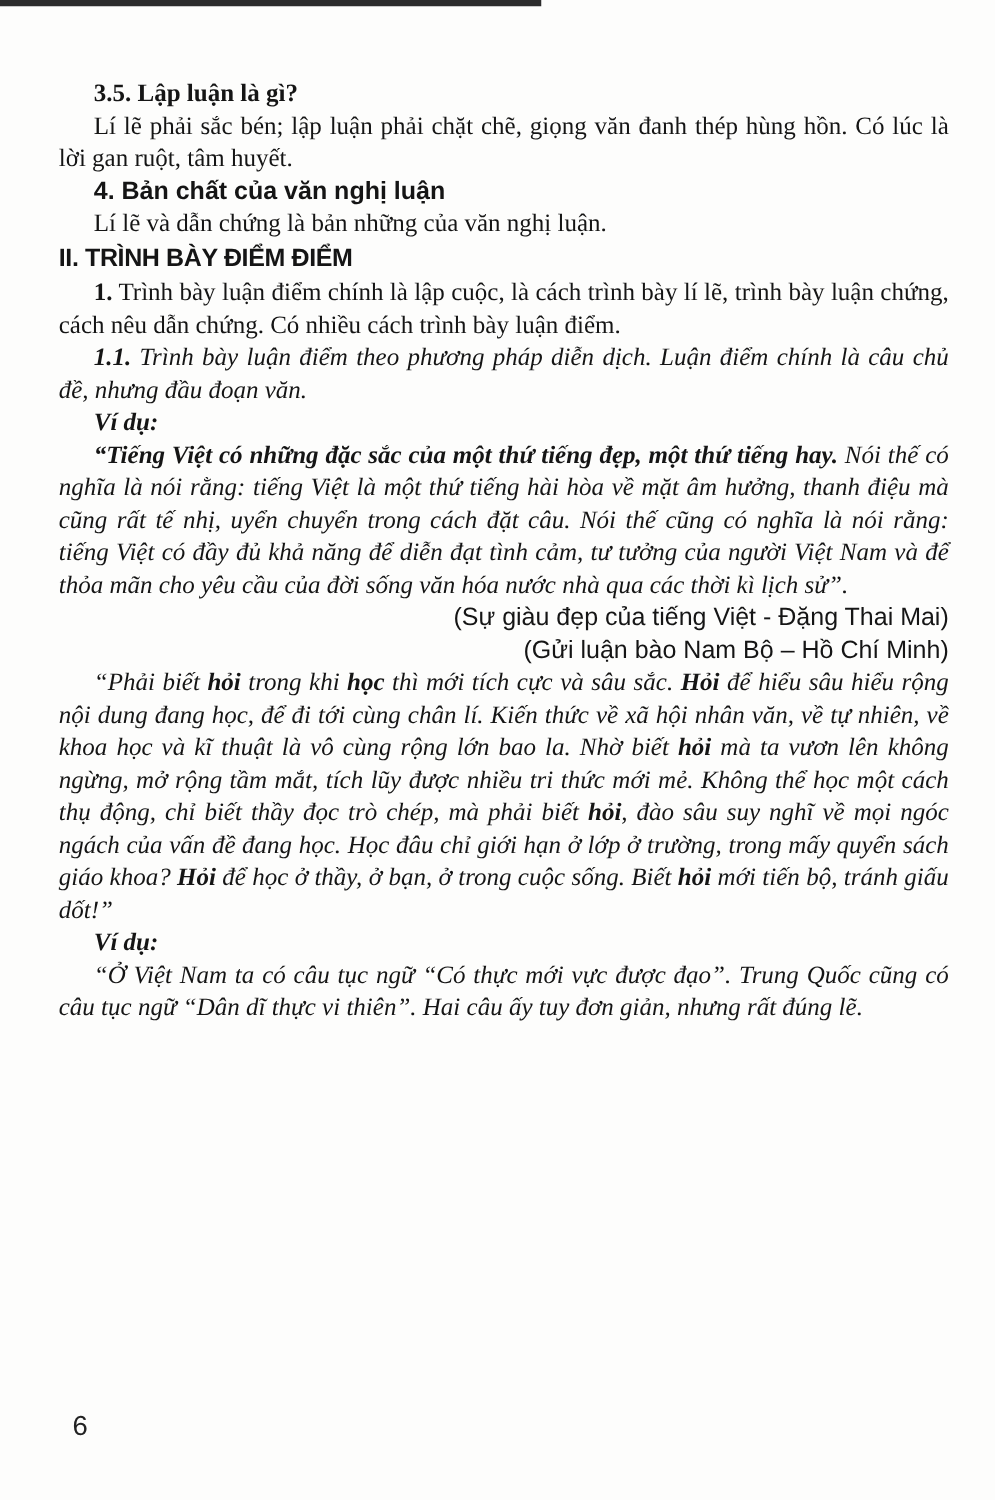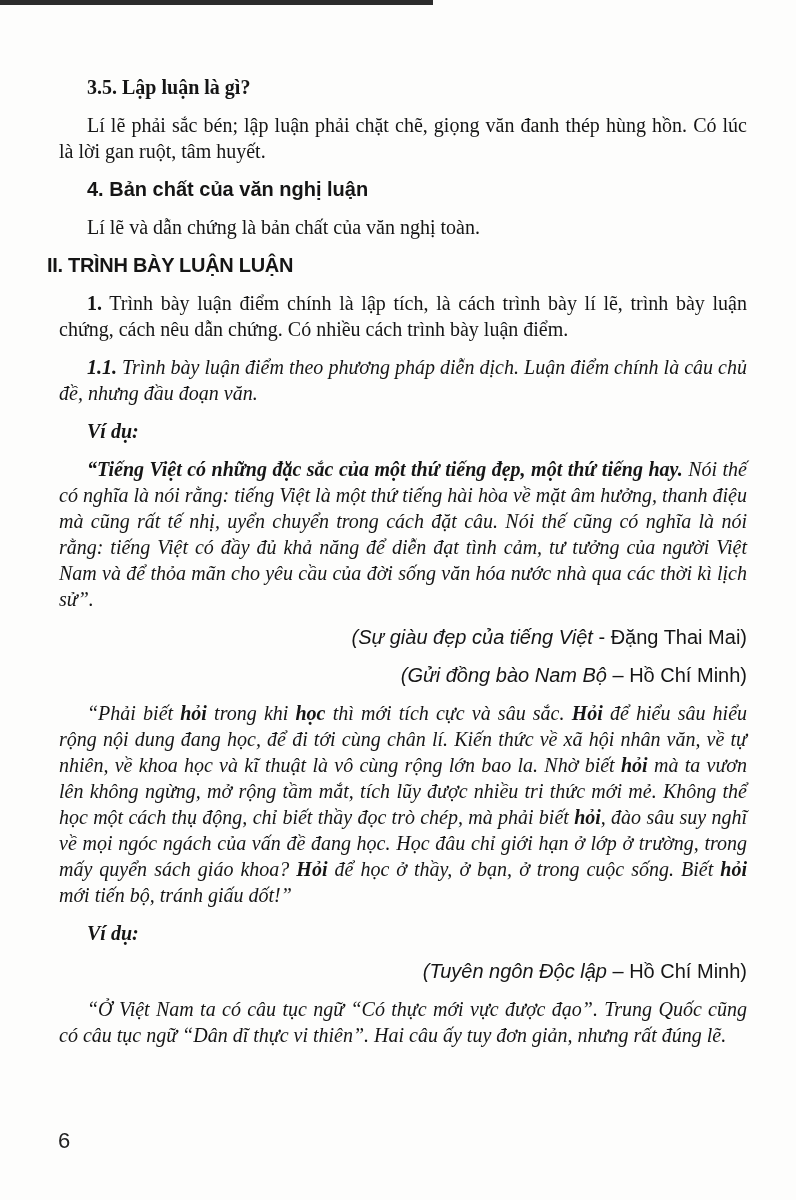--- a/index.html
+++ b/index.html
@@ -6,82 +6,81 @@
   .page{
     position:relative;
     width:796px;height:1200px;
     background:#fdfdfc;
     font-family:"Liberation Serif",serif;
     color:#151515;
     overflow:hidden;
   }
   .scanbar{position:absolute;left:0;top:0;width:433px;height:5px;background:#2c2c2c;}
   .content{position:absolute;left:47px;top:62px;width:712px;}
-  .content p{margin:12px;font-size:20px;line-height:26px;text-align:justify;text-indent:28px;}
+  .content p{margin:0;font-size:20px;line-height:26px;text-align:justify;text-indent:28px;}
   .h35{font-weight:bold;font-size:21px;text-align:left !important;line-height:28px;}
   .h4{font-family:"Liberation Sans",sans-serif;font-weight:bold;font-size:21px;text-align:right;line-height:28px;}
   .hmain{
     font-family:"Liberation Sans",sans-serif;font-weight:bold;
     font-size:23px;line-height:30px;letter-spacing:-0.3px;
     text-indent:0 !important;text-align:left !important;
     margin:2px 0 1px 0 !important;
   }
   .it{font-style:italic;}
   .b{font-weight:bold;}
   .bi{font-weight:bold;font-style:italic;}
   .attr{
     text-align:right !important;text-indent:0 !important;
     font-family:"Liberation Sans",sans-serif;font-size:19px;
   }
-  .attr .t{font-style:italic;}
+  .attr .t{}
   .pagenum{
     position:absolute;left:58px;top:1128px;
     font-family:"Liberation Sans",sans-serif;font-size:22px;color:#222;
   }
 </style>
 </head>
 <body>
 
 <div class="page">
   <div class="scanbar"></div>
 
   <div class="content">
 
     <p class="h35"><span>3.5. Lập luận là gì?</span></p>
 
 
     <p><span>Lí lẽ phải sắc bén; lập luận phải chặt chẽ, giọng văn đanh thép hùng hồn. Có lúc là lời gan ruột, tâm huyết.</span></p>
 
     <p class="h4"><span>4. Bản chất của văn nghị luận</span></p>
 
-    <p><span>Lí lẽ và dẫn chứng là bản chất của văn nghị toàn.</span></p>
+    <p><span>Lí lẽ và dẫn chứng là bản những của văn nghị luận.</span></p>
 
 
-    <p class="hmain"><span>II. TRÌNH BÀY LUẬN LUẬN</span></p>
+    <p class="hmain"><span>II. TRÌNH BÀY ĐIỂM ĐIỂM</span></p>
 
-    <p><span class="b">1.</span><span> Trình bày luận điểm chính là lập tích, là cách trình bày lí lẽ, trình bày luận chứng, cách nêu dẫn chứng. Có nhiều cách trình bày luận điểm.</span></p>
+    <p><span class="b">1.</span><span> Trình bày luận điểm chính là lập cuộc, là cách trình bày lí lẽ, trình bày luận chứng, cách nêu dẫn chứng. Có nhiều cách trình bày luận điểm.</span></p>
 
     <p><span class="bi">1.1.</span><span class="it"> Trình bày luận điểm theo phương pháp diễn dịch. Luận điểm chính là câu chủ đề, nhưng đầu đoạn văn.</span></p>
 
     <p class="bi"><span>Ví dụ:</span></p>
 
     <p><span class="bi">“Tiếng Việt có những đặc sắc của một thứ tiếng đẹp, một thứ tiếng hay.</span><span class="it"> Nói thế có nghĩa là nói rằng: tiếng Việt là một thứ tiếng hài hòa về mặt âm hưởng, thanh điệu mà cũng rất tế nhị, uyển chuyển trong cách đặt câu. Nói thế cũng có nghĩa là nói rằng: tiếng Việt có đầy đủ khả năng để diễn đạt tình cảm, tư tưởng của người Việt Nam và để thỏa mãn cho yêu cầu của đời sống văn hóa nước nhà qua các thời kì lịch sử”.</span></p>
 
     <p class="attr"><span class="t">(Sự giàu đẹp của tiếng Việt </span><span>- Đặng Thai Mai)</span></p>
 
 
-    <p class="attr"><span class="t">(Gửi đồng bào Nam Bộ </span><span>– Hồ Chí Minh)</span></p>
+    <p class="attr"><span class="t">(Gửi luận bào Nam Bộ </span><span>– Hồ Chí Minh)</span></p>
 
     <p><span class="it">“Phải biết </span><span class="bi">hỏi</span><span class="it"> trong khi </span><span class="bi">học</span><span class="it"> thì mới tích cực và sâu sắc. </span><span class="bi">Hỏi</span><span class="it"> để hiểu sâu hiểu rộng nội dung đang học, để đi tới cùng chân lí. Kiến thức về xã hội nhân văn, về tự nhiên, về khoa học và kĩ thuật là vô cùng rộng lớn bao la. Nhờ biết </span><span class="bi">hỏi</span><span class="it"> mà ta vươn lên không ngừng, mở rộng tầm mắt, tích lũy được nhiều tri thức mới mẻ. Không thể học một cách thụ động, chỉ biết thầy đọc trò chép, mà phải biết </span><span class="bi">hỏi</span><span class="it">, đào sâu suy nghĩ về mọi ngóc ngách của vấn đề đang học. Học đâu chỉ giới hạn ở lớp ở trường, trong mấy quyển sách giáo khoa? </span><span class="bi">Hỏi</span><span class="it"> để học ở thầy, ở bạn, ở trong cuộc sống. Biết </span><span class="bi">hỏi</span><span class="it"> mới tiến bộ, tránh giấu dốt!”</span></p>
 
 
 
     <p class="bi"><span>Ví dụ:</span></p>
 
 
-    <p class="attr"><span class="t">(Tuyên ngôn Độc lập </span><span>– Hồ Chí Minh)</span></p>
 
     <p class="it"><span>“Ở Việt Nam ta có câu tục ngữ “Có thực mới vực được đạo”. Trung Quốc cũng có câu tục ngữ “Dân dĩ thực vi thiên”. Hai câu ấy tuy đơn giản, nhưng rất đúng lẽ.</span></p>
 
   </div>
 
   <div class="pagenum">6</div>
 </div>
 
 </body></html>

